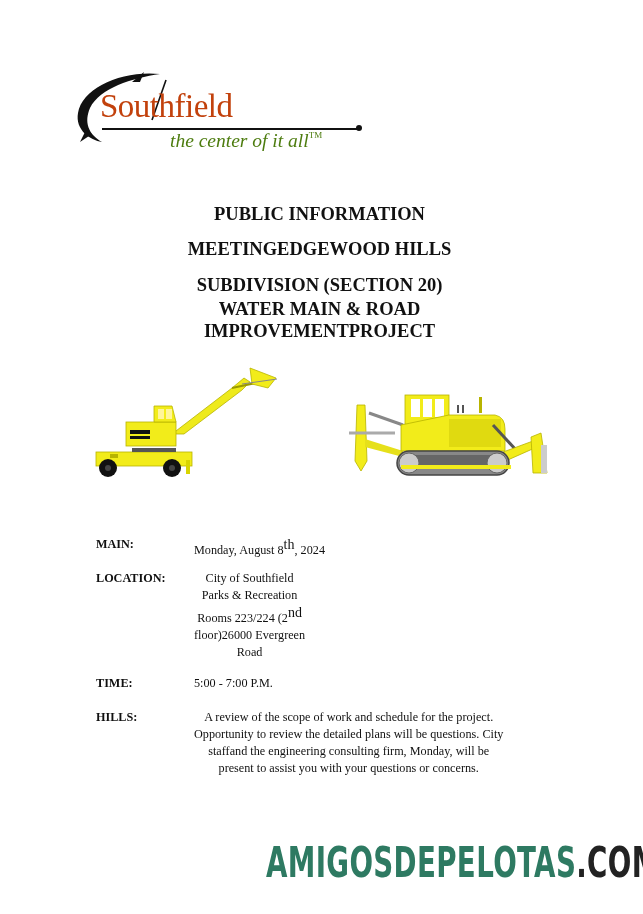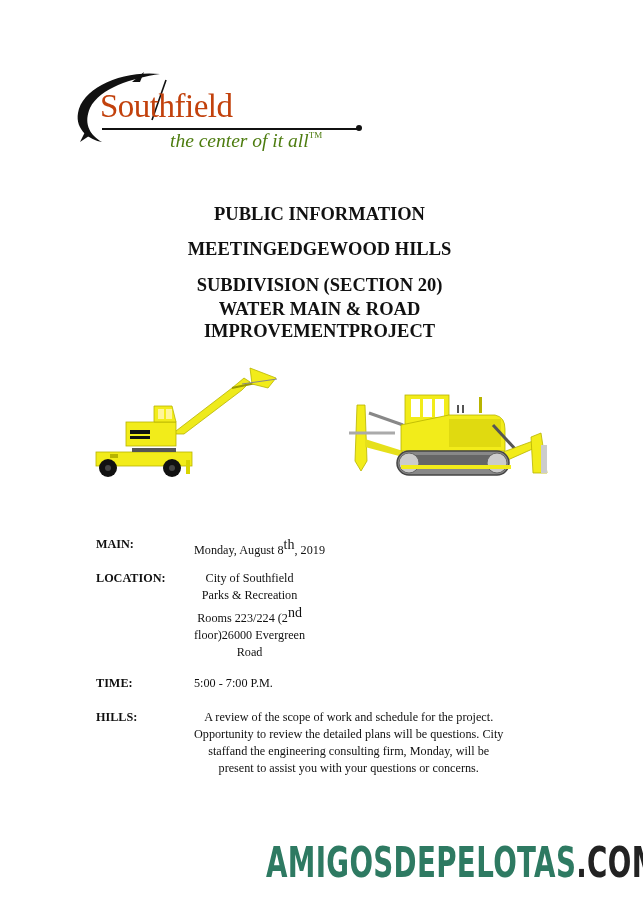--- a/index.html
+++ b/index.html
@@ -125,21 +125,21 @@
     <rect x="52" y="66" width="112" height="24" rx="12" fill="#888" stroke="#444" stroke-width="1.5"></rect>
     <rect x="64" y="70" width="88" height="14" fill="#666"></rect>
     <circle cx="64" cy="78" r="10" fill="#ccc" stroke="#666" stroke-width="1"></circle>
     <circle cx="152" cy="78" r="10" fill="#ccc" stroke="#666" stroke-width="1"></circle>
     <rect x="56" y="80" width="110" height="4" fill="#f2ec1a"></rect>
   </svg>
 </div>
 
 <div class="row row-when">
   <span class="label">MAIN:</span>
-  <span class="value"><span>Monday, August 8</span><sup>th</sup><span>, 2019</span></span>
+  <span class="value"><span>Monday, August 8</span><sup>th</sup><span>, 2024</span></span>
 </div>
 
 <div class="row row-location">
   <span class="label">LOCATION:</span>
   <span class="value">
     <span class="value-line">City of Southfield</span>
     <span class="value-line">Parks &amp;  Recreation</span>
     <span class="value-line"><span>Rooms 223/224  (2</span><sup>nd</sup></span>
     <span class="value-line">floor)26000 Evergreen</span>
     <span class="value-line">Road</span>

